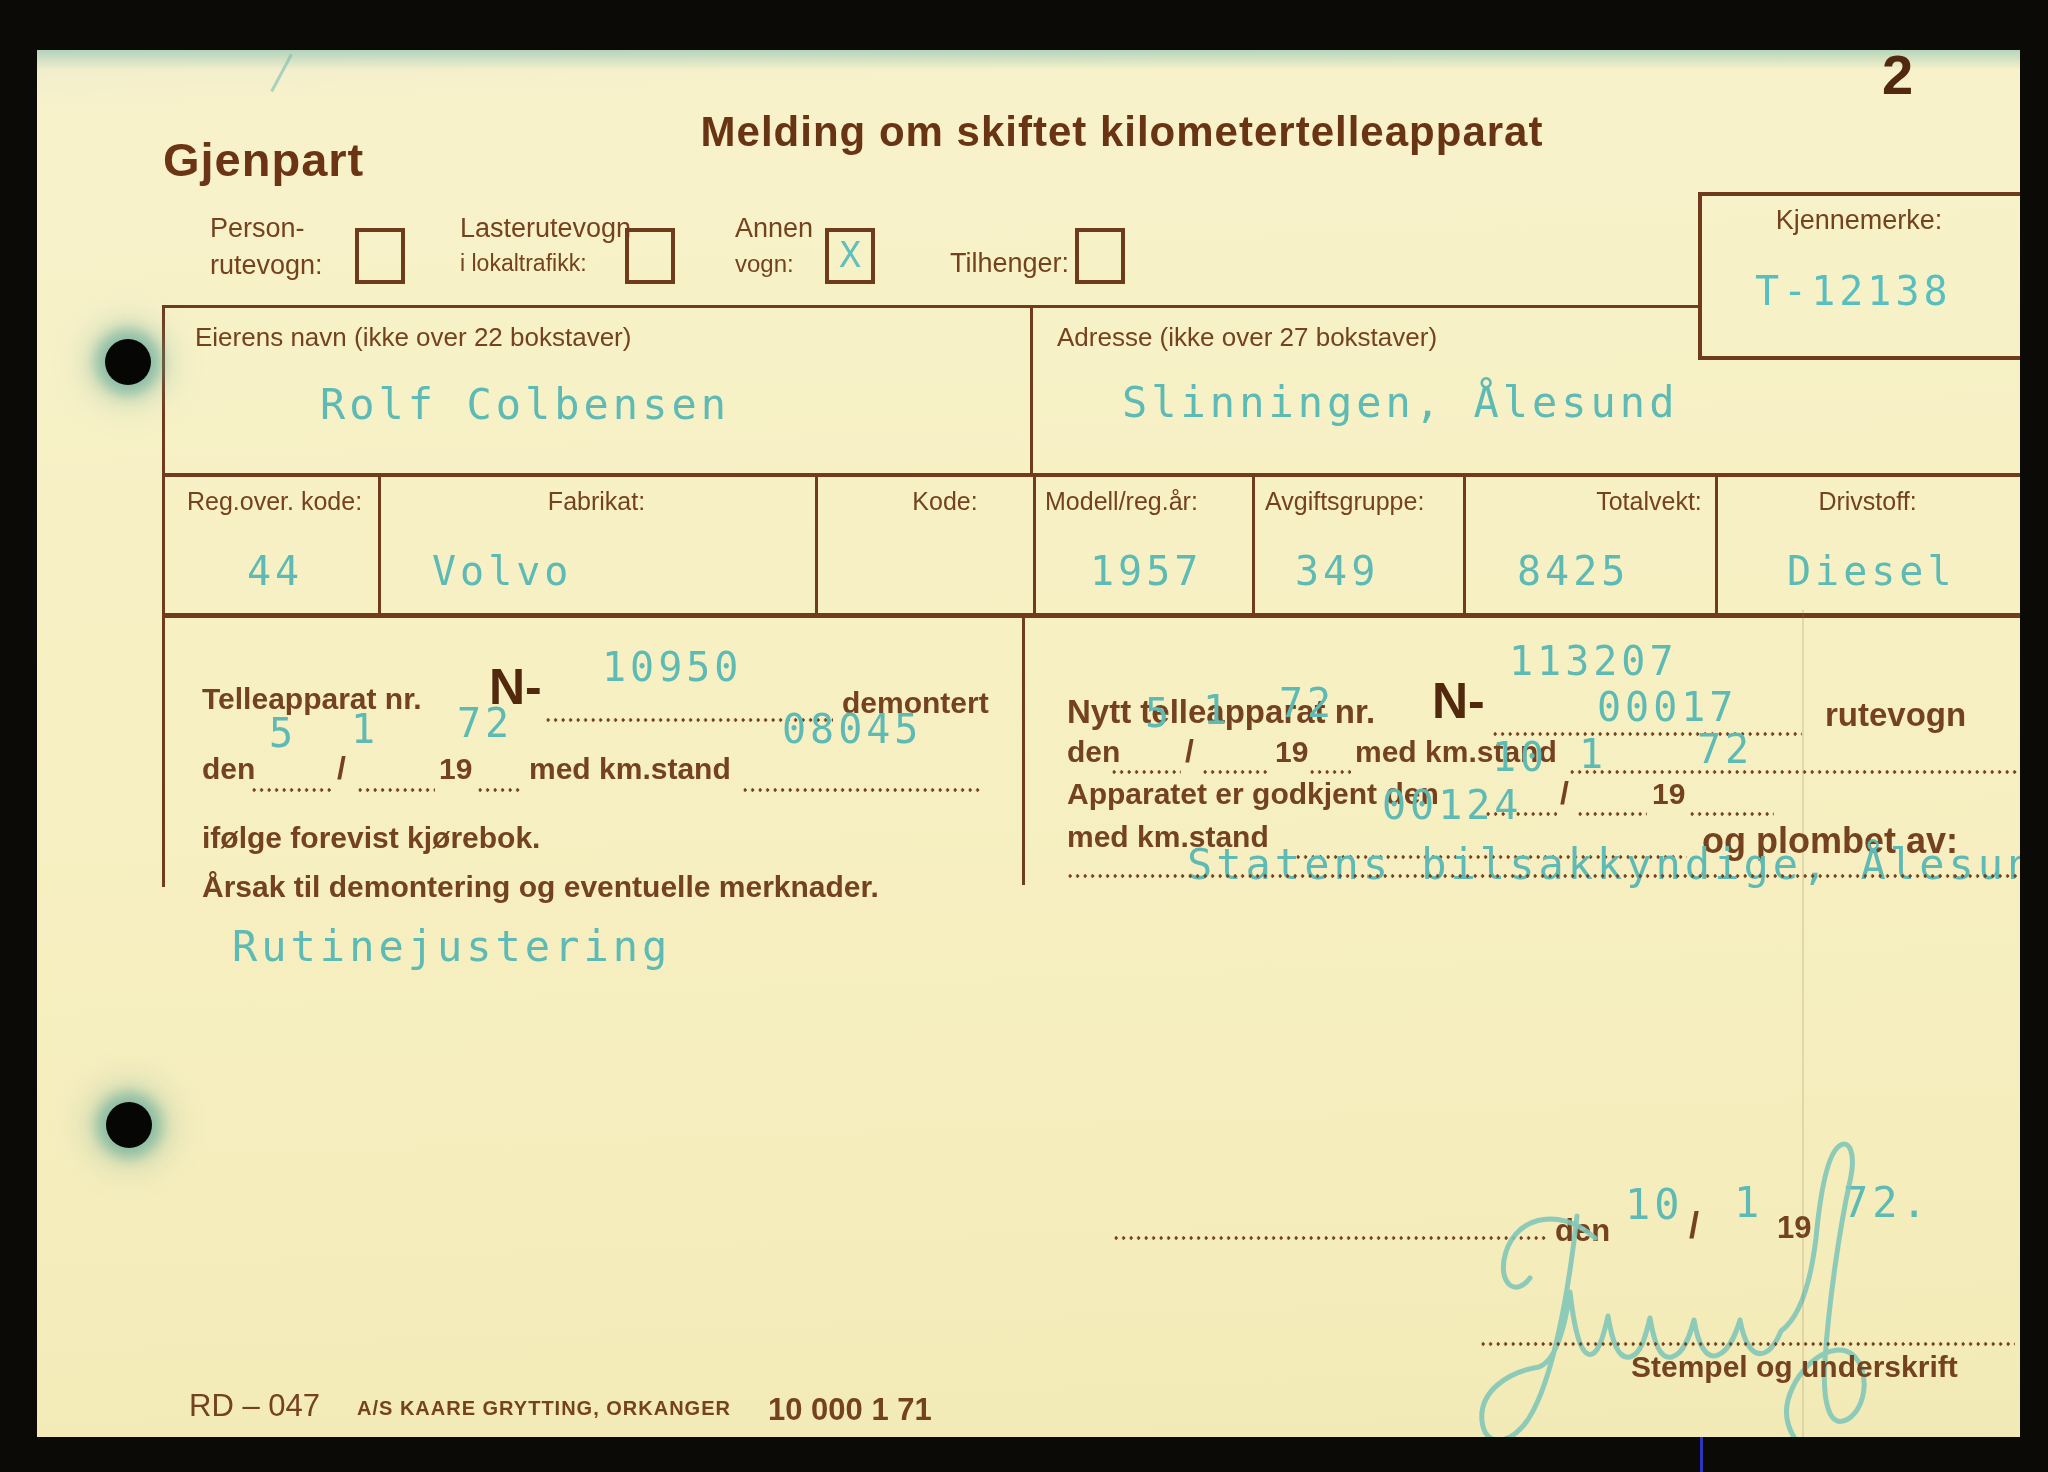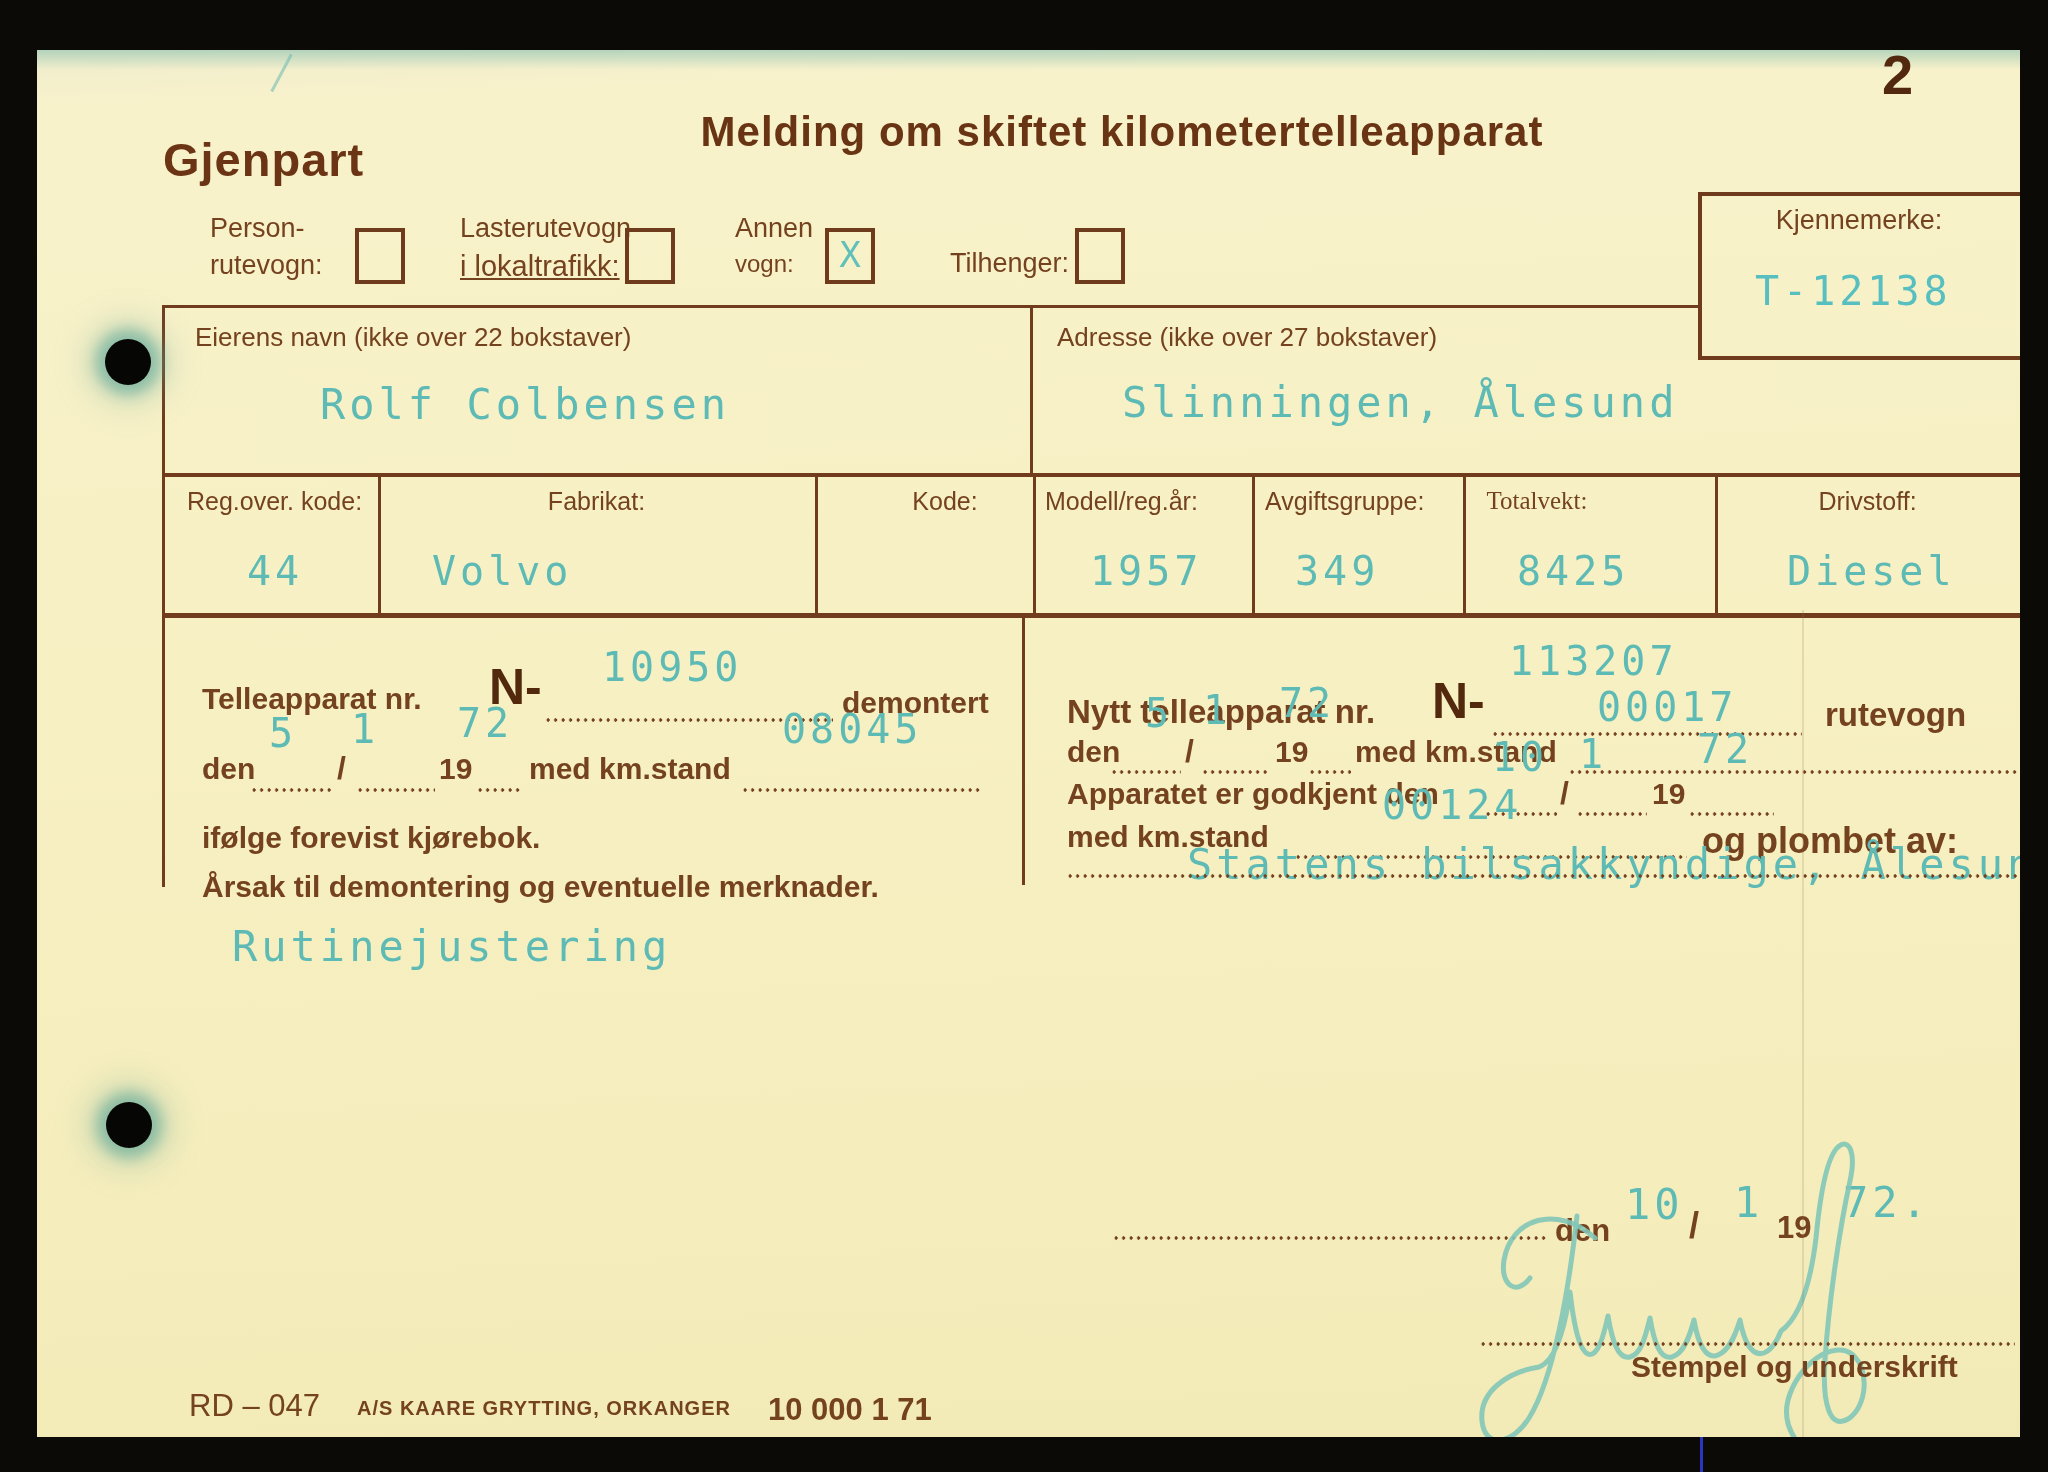--- a/index.html
+++ b/index.html
@@ -47,21 +47,21 @@
     <div class="lbl b" style="left:590px;top:58px;width:990px;text-align:center;font-size:42px;color:#693414;letter-spacing:1px;">Melding om skiftet kilometertelleapparat</div>
 
     <div>
       <div class="lbl" style="left:173px;top:163px;font-size:27px;">Person-</div>
       <div class="lbl" style="left:173px;top:200px;font-size:27px;">rutevogn:</div>
       <div class="cbox" style="left:318px;top:178px;"></div>
     </div>
 
     <div>
       <div class="lbl" style="left:423px;top:163px;font-size:27px;">Lasterutevogn</div>
-      <div class="lbl" style="left:423px;top:200px;font-size:29px;text-decoration:underline;">i lokaltrafikk:</div>
+      <div class="lbl" style="left:423px;top:200px;font-size:23px;">i lokaltrafikk:</div>
       <div class="cbox" style="left:588px;top:178px;"></div>
     </div>
 
     <div>
       <div class="lbl" style="left:698px;top:163px;font-size:27px;">Annen</div>
       <div class="lbl" style="left:698px;top:200px;font-size:24px;">vogn:</div>
       <div class="cbox" style="left:788px;top:178px;">
         <span class="mark">X</span>
       </div>
     </div>
@@ -91,21 +91,21 @@
     <div class="lbl" style="left:158px;top:272px;font-size:26px;">Eierens navn (ikke over 22 bokstaver)</div>
     <div class="lbl" style="left:1020px;top:272px;font-size:26px;">Adresse (ikke over 27 bokstaver)</div>
     <div class="typed" style="left:283px;top:330px;font-size:42px;">Rolf Colbensen</div>
     <div class="typed" style="left:1085px;top:328px;font-size:42px;">Slinningen, Ålesund</div>
 
     <div class="lbl" style="left:150px;top:437px;font-size:25px;">Reg.over. kode:</div>
     <div class="lbl" style="left:341px;top:437px;width:437px;text-align:center;font-size:25px;">Fabrikat:</div>
     <div class="lbl" style="left:778px;top:437px;width:260px;text-align:center;font-size:25px;">Kode:</div>
     <div class="lbl" style="left:1008px;top:437px;font-size:25px;">Modell/reg.år:</div>
     <div class="lbl" style="left:1228px;top:437px;font-size:25px;">Avgiftsgruppe:</div>
-    <div class="lbl" style="left:1374px;top:437px;width:252px;text-align:center;font-size:25px;font-family:Liberation Serif, serif;">Totalvekt:</div>
+    <div class="lbl" style="left:1486px;top:437px;width:252px;text-align:center;font-size:25px;">Totalvekt:</div>
     <div class="lbl" style="left:1678px;top:437px;width:305px;text-align:center;font-size:25px;">Drivstoff:</div>
 
     <div class="typed" style="left:210px;top:498px;font-size:40px;">44</div>
     <div class="typed" style="left:395px;top:498px;font-size:40px;">Volvo</div>
     <div class="typed" style="left:880px;top:498px;font-size:40px;"></div>
     <div class="typed" style="left:1053px;top:498px;font-size:40px;">1957</div>
     <div class="typed" style="left:1258px;top:498px;font-size:40px;">349</div>
     <div class="typed" style="left:1480px;top:498px;font-size:40px;">8425</div>
     <div class="typed" style="left:1750px;top:498px;font-size:40px;">Diesel</div>
 

